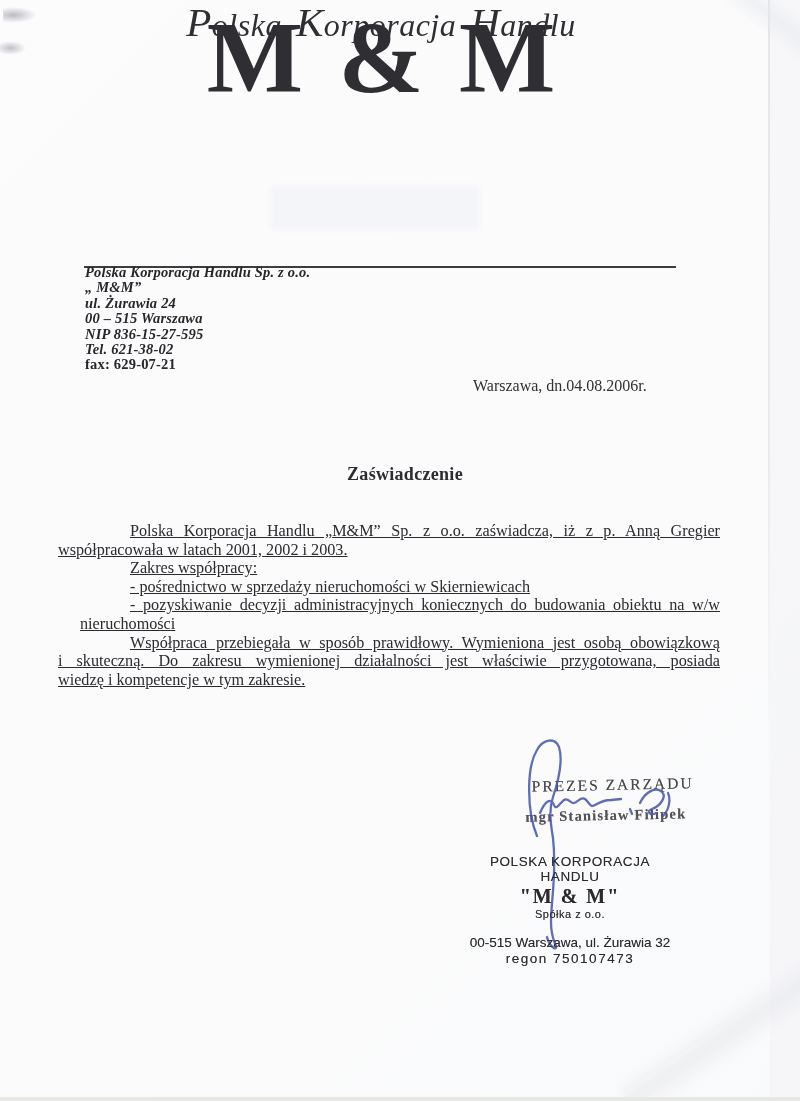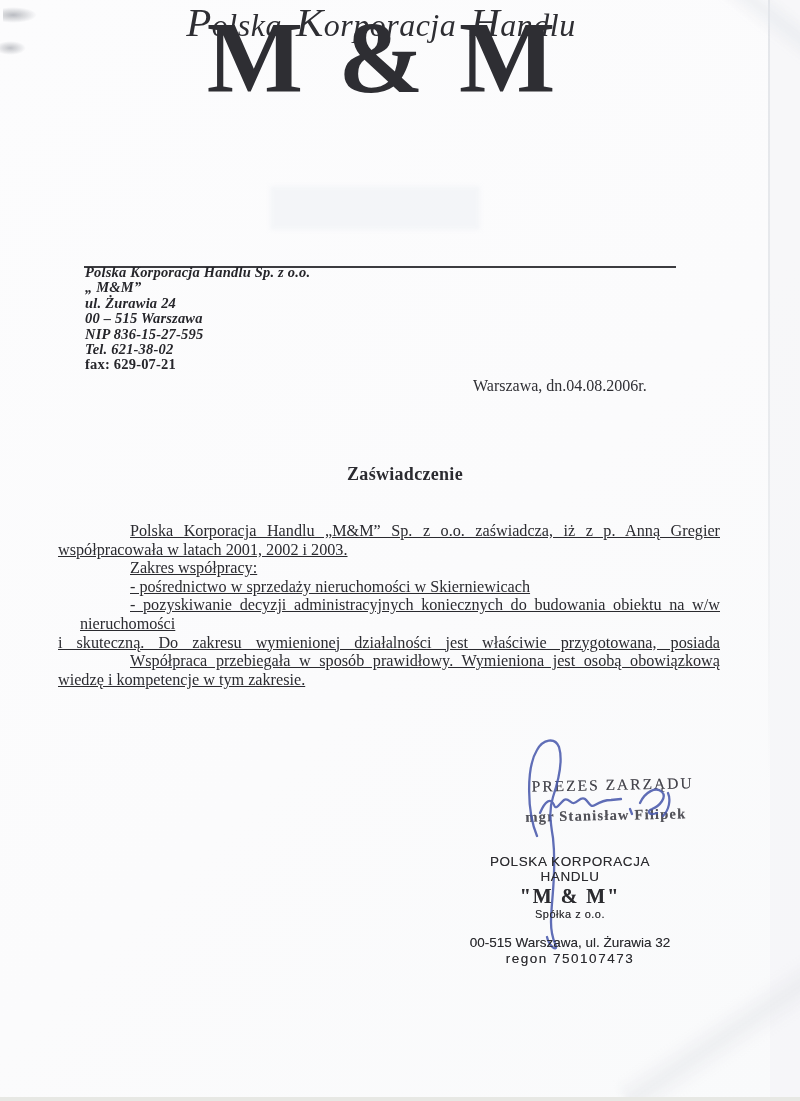--- a/index.html
+++ b/index.html
@@ -97,22 +97,22 @@
 
   <div class="doc-title">Zaświadczenie</div>
 
   <div class="body">
     <div class="bl just ind">Polska Korporacja Handlu „M&amp;M” Sp. z o.o. zaświadcza, iż z p. Anną Gregier</div>
     <div class="bl">współpracowała w latach 2001, 2002 i 2003.</div>
     <div class="bl ind">Zakres współpracy:</div>
     <div class="bl ind">- pośrednictwo w sprzedaży nieruchomości w Skierniewicach</div>
     <div class="bl just ind">- pozyskiwanie decyzji administracyjnych koniecznych do budowania obiektu na w/w</div>
     <div class="bl ind2">nieruchomości</div>
+    <div class="bl just ind">Współpraca przebiegała w sposób prawidłowy. Wymieniona jest osobą obowiązkową</div>
     <div class="bl just">i skuteczną. Do zakresu wymienionej działalności jest właściwie przygotowana, posiada</div>
-    <div class="bl just ind">Współpraca przebiegała w sposób prawidłowy. Wymieniona jest osobą obowiązkową</div>
     <div class="bl">wiedzę i kompetencje w tym zakresie.</div>
   </div>
 
   <div class="stamp1">
     <div class="l1">PREZES ZARZĄDU</div>
     <div class="l2">mgr Stanisław Filipek</div>
   </div>
 
   <svg class="sig" viewBox="490 725 210 245" xmlns="http://www.w3.org/2000/svg">
     <g fill="none" stroke-width="2.3" stroke-linecap="round" stroke-linejoin="round" opacity="0.88">

